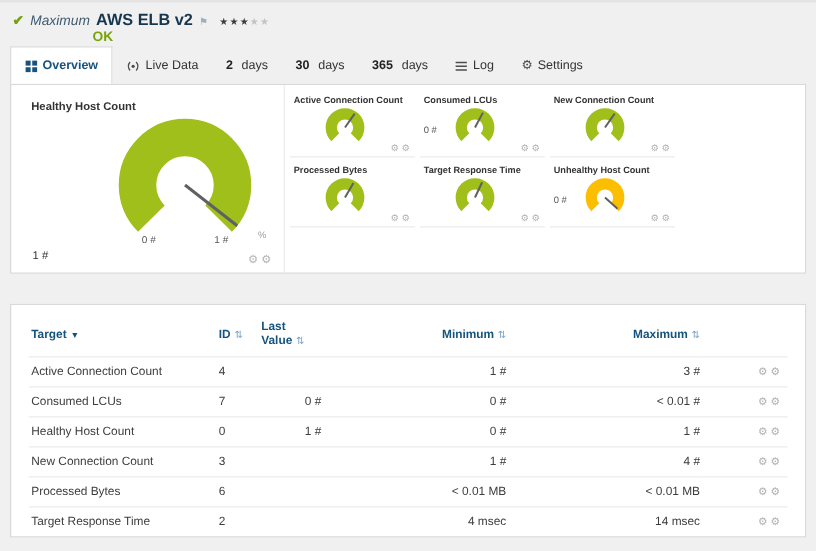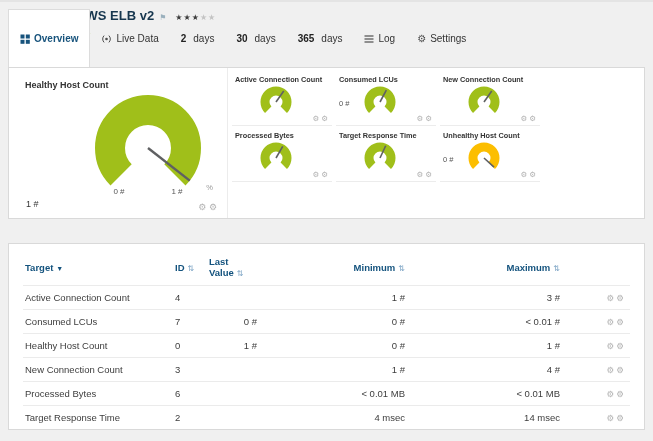--- a/index.html
+++ b/index.html
@@ -13,21 +13,21 @@
   .kind { font-style:italic; color:#3f5b6e; font-size:11px; }
   .title { font-size:13px; font-weight:bold; color:#16364e; }
   .flag { color:#9ab0bd; font-size:8px; vertical-align:super; }
   .stars { font-size:8px; letter-spacing:1px; margin-left:4px; }
   .stars .on { color:#3c3c3c; }
   .stars .off { color:#c3c3c3; }
   .status-ok { margin:1px 0 0 64px; color:#7aa30a; font-size:11px; font-weight:bold; }
 
   
   .tabs { display:flex; align-items:flex-end; margin:7px 0 0 8px; height:24px; }
-  .tab { display:flex; align-items:center; gap:4px; padding:23px 11px; font-size:10px; color:#333; cursor:pointer; white-space:nowrap; }
+  .tab { display:flex; align-items:center; gap:4px; padding:9px 11px; font-size:10px; color:#333; cursor:pointer; white-space:nowrap; }
   .tab.active { background:#fff; color:#17537c; font-weight:bold; border:1px solid #dcdcdc; border-bottom:none; }
   .tab b { font-weight:bold; color:#222; }
   .tab .rest { margin-left:3px;text-align:center; }
   .ticon { display:inline-flex; align-items:center; }
   .ticon svg { display:block; }
   .gear-glyph { font-size:10px; color:#4d4d4d; line-height:1; }
 
   
   .card { background:#fff; border:1px solid #d9d9d9; margin:0 8px;justify-content:flex-end; }
   .gauges-card { display:flex; height:152px; }

